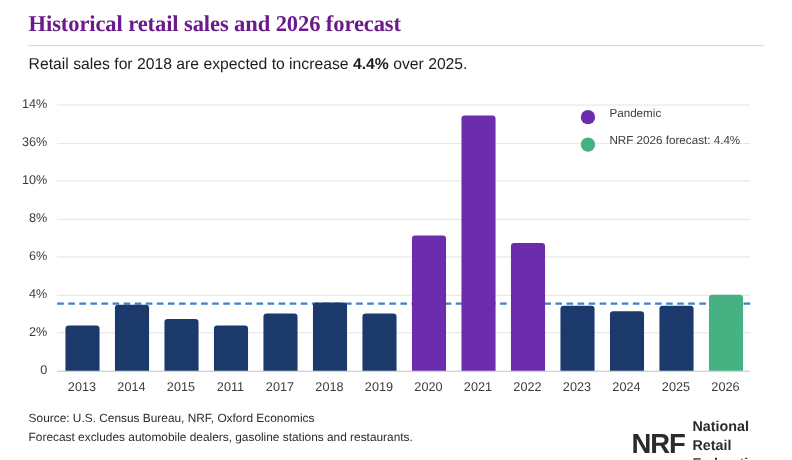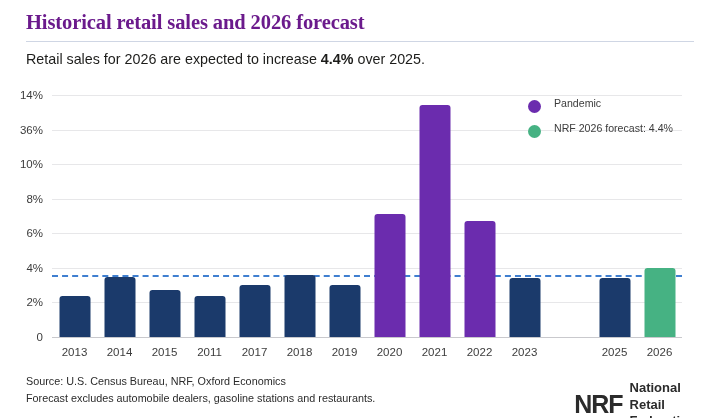--- a/index.html
+++ b/index.html
@@ -196,21 +196,21 @@
 </style>
 </head>
 <body>
 
 <div id="chart-card">
 
   <div id="chart-title">Historical retail sales and 2026 forecast</div>
   <div id="title-rule"></div>
 
   <div id="chart-subtitle">
-    <span>Retail sales for 2026 are expected to increase </span><b>4.4%</b><span> over 2025.</span>
+    <span>Retail sales for 2018 are expected to increase </span><b>4.4%</b><span> over 2025.</span>
   </div>
 
   <div id="plot-area">
     <div id="gridlines">
         <div class="gridline baseline" style="top: 242px;">
           <span class="ytick">0</span>
         </div>
         <div class="gridline" style="top: 207.429px;">
           <span class="ytick">2%</span>
         </div>
@@ -271,20 +271,24 @@
           <div class="bar purple" title="2021: 13.4%" style="height: 231.629px;"></div>
           <span class="xtick">2021</span>
         </div>
         <div class="bar-slot" style="left: 405px; width: 45px;">
           <div class="bar purple" title="2022: 6.7%" style="height: 115.814px;"></div>
           <span class="xtick">2022</span>
         </div>
         <div class="bar-slot" style="left: 450px; width: 45px;">
           <div class="bar navy" title="2023: 3.4%" style="height: 58.7714px;"></div>
           <span class="xtick">2023</span>
+        </div>
+        <div class="bar-slot" style="left: 495px; width: 45px;">
+          <div class="bar navy" title="2024: 3.1%" style="height: 53.5857px;"></div>
+          <span class="xtick">2024</span>
         </div>
         <div class="bar-slot" style="left: 540px; width: 45px;">
           <div class="bar navy" title="2025: 3.4%" style="height: 58.7714px;"></div>
           <span class="xtick">2025</span>
         </div>
         <div class="bar-slot" style="left: 585px; width: 45px;">
           <div class="bar green" title="2026: 4%" style="height: 69.1429px;"></div>
           <span class="xtick">2026</span>
         </div>
       </div>

